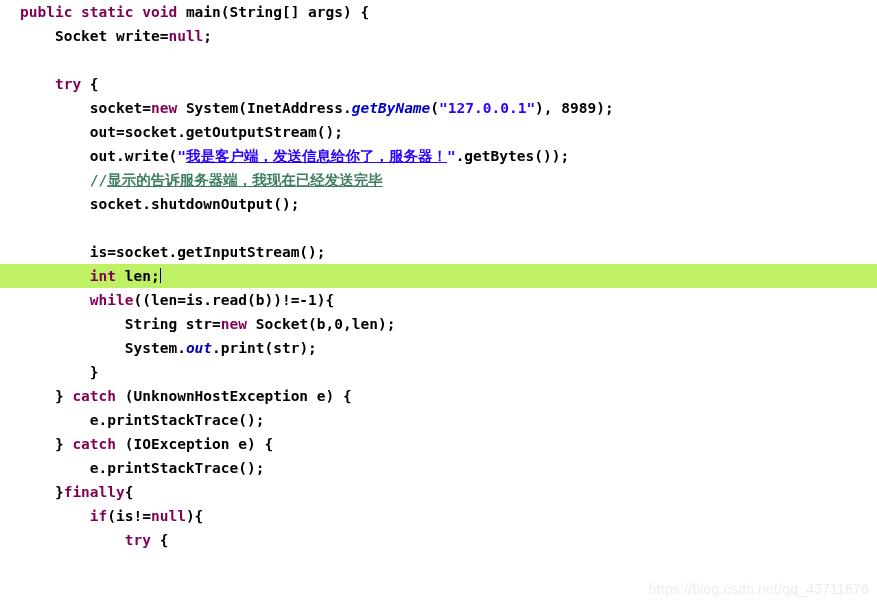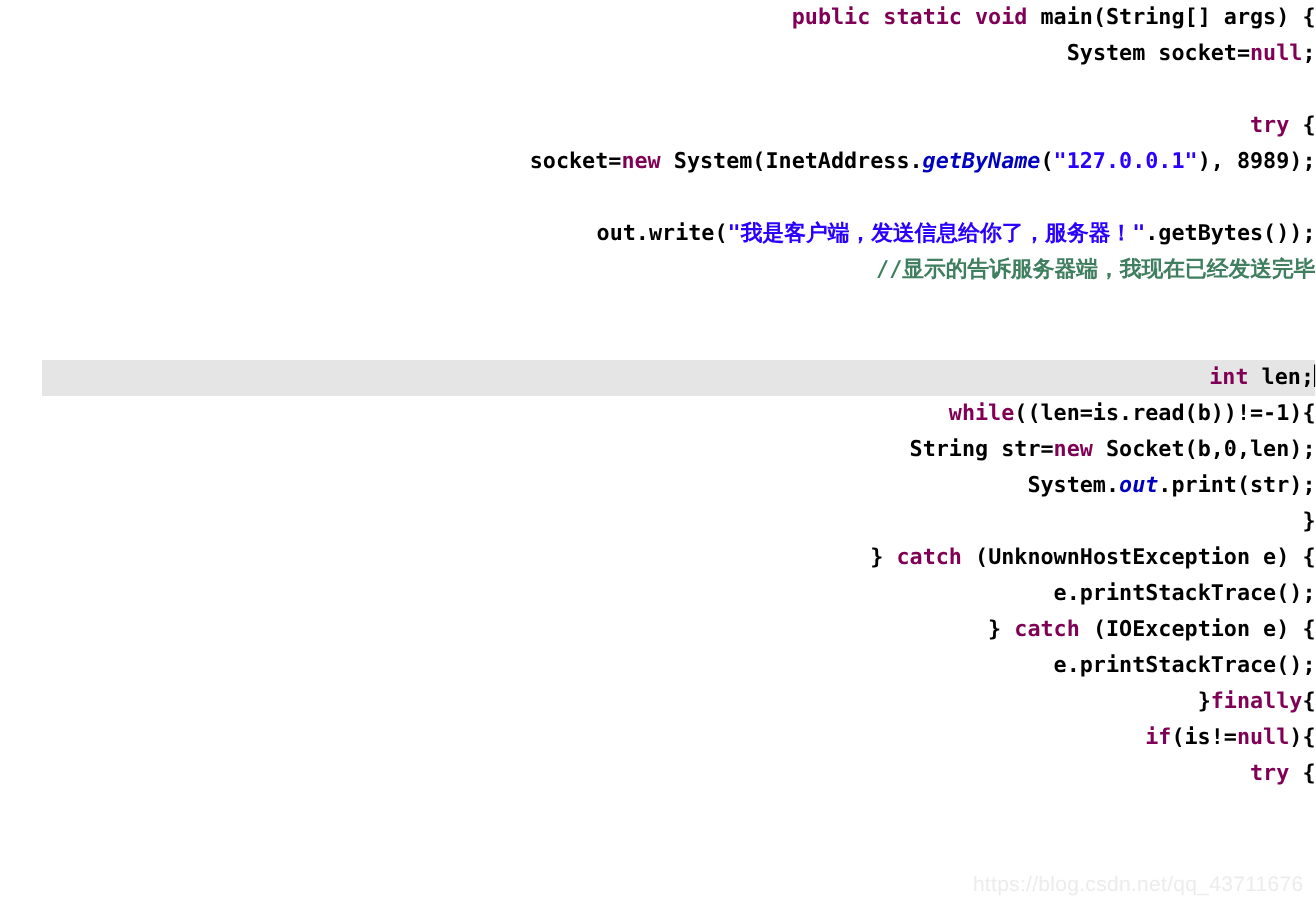--- a/index.html
+++ b/index.html
@@ -16,35 +16,33 @@
     font-family: "DejaVu Sans Mono", "Liberation Mono", monospace;
     font-size: 14.5px;
     font-weight: bold;
     line-height: 24px;
     color: #000000;
   }
   .code-line {
     position: relative;
     height: 24px;
     white-space: pre;
-    padding-left: 0;
+    padding-left: 20px;
     letter-spacing: 0px;
-    text-align: right;
   }
   .code-line.current {
-    background: #e5e5e5;
-    margin-left: 28px;
+    background: #bef264;
   }
   
   .kw   { color: #7f0055; }
   .str  { color: #2a00ff; }
   .cmt  { color: #3f7f5f; font-weight: bold; }
   .stat { color: #0000c0; font-style: italic; }
   .plain{ color: #000000; }
-  .cjk  { font-family: "DejaVu Sans", "Liberation Sans", sans-serif; }
+  .cjk  { font-family: "DejaVu Sans", "Liberation Sans", sans-serif; text-decoration: underline; }
   .caret {
     display: inline-block;
     width: 1px;
     height: 15px;
     background: #000000;
     vertical-align: -2px;
     margin-left: 0px;
   }
   #watermark {
     position: absolute;
@@ -57,29 +55,30 @@
     letter-spacing: 0.2px;
     white-space: pre;
   }
 </style>
 </head>
 <body>
 
 <div id="editor">
   <div id="code-area">
       <div class="code-line"><span class="kw">public static void </span><span class="plain">main(String[] args) {</span></div>
-      <div class="code-line"><span class="plain">    </span><span class="plain">System socket=</span><span class="kw">null</span><span class="plain">;</span></div>
+      <div class="code-line"><span class="plain">    </span><span class="plain">Socket write=</span><span class="kw">null</span><span class="plain">;</span></div>
       <div class="code-line"></div>
       <div class="code-line"><span class="plain">    </span><span class="kw">try</span><span class="plain"> {</span></div>
       <div class="code-line"><span class="plain">        </span><span class="plain">socket=</span><span class="kw">new</span><span class="plain"> System(InetAddress.</span><span class="stat">getByName</span><span class="plain">(</span><span class="str">"127.0.0.1"</span><span class="plain">), 8989);</span></div>
-      <div class="code-line"><span class="plain">        </span></div>
+      <div class="code-line"><span class="plain">        </span><span class="plain">out=socket.getOutputStream();</span></div>
       <div class="code-line"><span class="plain">        </span><span class="plain">out.write(</span><span class="str">"</span><span class="str cjk">我是客户端，发送信息给你了，服务器！</span><span class="str">"</span><span class="plain">.getBytes());</span></div>
       <div class="code-line"><span class="plain">        </span><span class="cmt">//</span><span class="cmt cjk">显示的告诉服务器端，我现在已经发送完毕</span></div>
-      <div class="code-line"><span class="plain">        </span></div>
+      <div class="code-line"><span class="plain">        </span><span class="plain">socket.shutdownOutput();</span></div>
       <div class="code-line"></div>
+      <div class="code-line"><span class="plain">        </span><span class="plain">is=socket.getInputStream();</span></div>
       <div class="code-line current"><span class="plain">        </span><span class="kw">int</span><span class="plain"> len;</span><span class="caret"></span></div>
       <div class="code-line"><span class="plain">        </span><span class="kw">while</span><span class="plain">((len=is.read(b))!=-1){</span></div>
       <div class="code-line"><span class="plain">            </span><span class="plain">String str=</span><span class="kw">new</span><span class="plain"> Socket(b,0,len);</span></div>
       <div class="code-line"><span class="plain">            </span><span class="plain">System.</span><span class="stat">out</span><span class="plain">.print(str);</span></div>
       <div class="code-line"><span class="plain">        </span><span class="plain">}</span></div>
       <div class="code-line"><span class="plain">    </span><span class="plain">} </span><span class="kw">catch</span><span class="plain"> (UnknownHostException e) {</span></div>
       <div class="code-line"><span class="plain">        </span><span class="plain">e.printStackTrace();</span></div>
       <div class="code-line"><span class="plain">    </span><span class="plain">} </span><span class="kw">catch</span><span class="plain"> (IOException e) {</span></div>
       <div class="code-line"><span class="plain">        </span><span class="plain">e.printStackTrace();</span></div>
       <div class="code-line"><span class="plain">    </span><span class="plain">}</span><span class="kw">finally</span><span class="plain">{</span></div>

